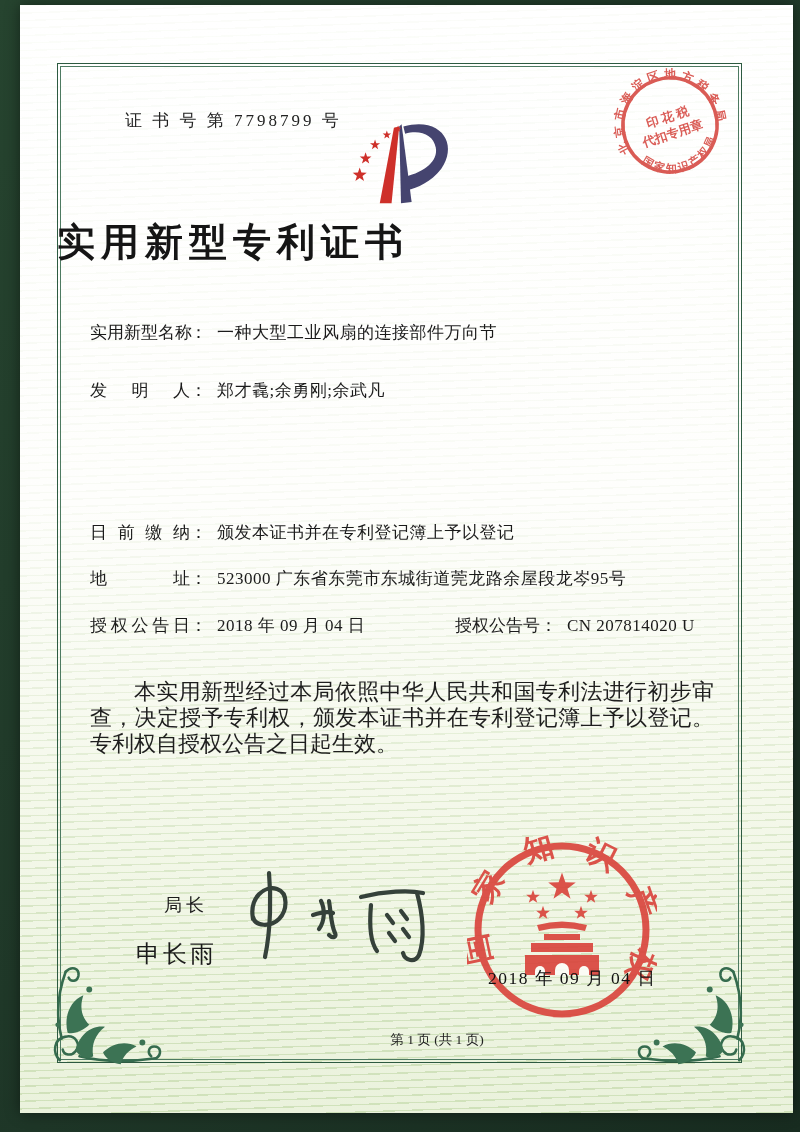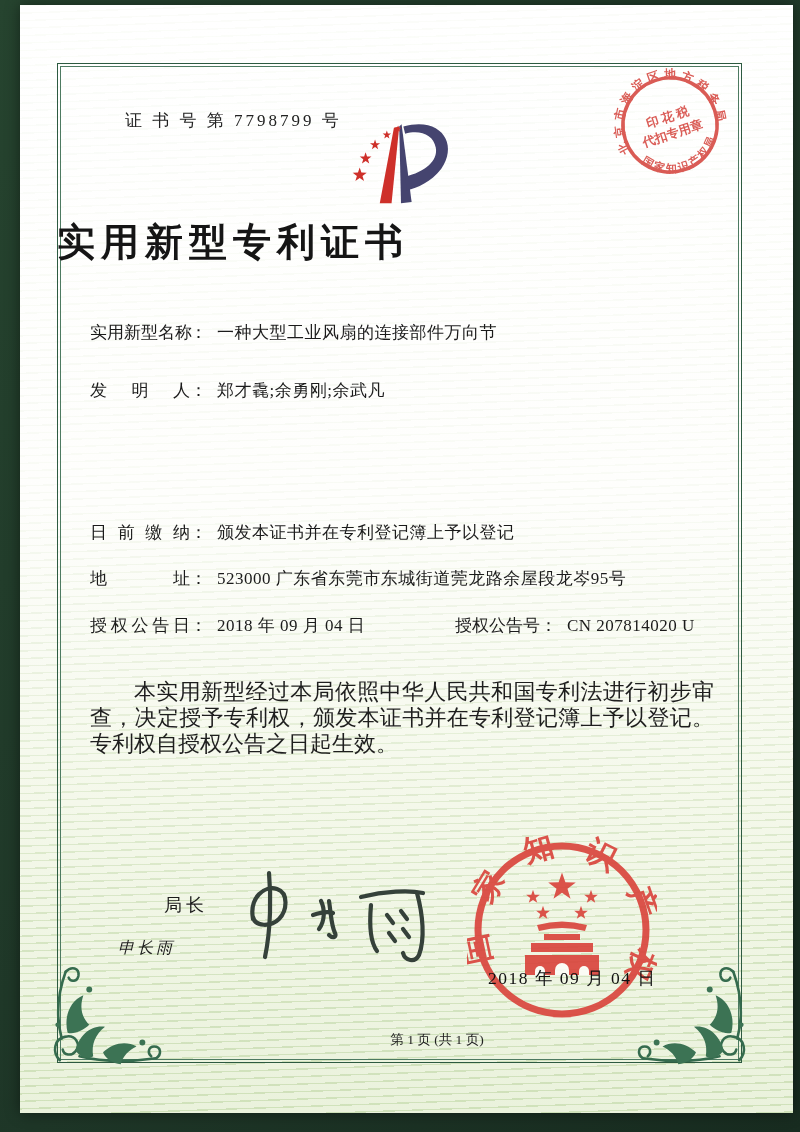--- a/index.html
+++ b/index.html
@@ -49,21 +49,21 @@
   .frow .val{letter-spacing:.5px;}
   .r1{top:316px;} .r2{top:374px;} .r3{top:421px;} .r4{top:469px;}
   .r5{top:516px;} .r6{top:562px;} .r7{top:609px;font-family:Liberation Serif, serif;}
   .grant-no{position:absolute;left:365px;top:0;white-space:nowrap;}
 
   .paras{left:70px;top:674px;width:624px;font-size:22px;line-height:26px;
          text-align:justify;color:#1e1e1e;}
   .paras p{margin:0;text-indent:2em;}
 
   .signer-title{left:100px;top:888px;font-size:18px;letter-spacing:4px;margin-left:44px;}
-  .signer-name{left:98px;top:933px;font-size:16px;letter-spacing:3px;font-style:italic;}
+  .signer-name{left:116px;top:933px;font-size:24px;letter-spacing:3px;}
   .signature{left:205px;top:862px;width:220px;height:100px;}
 
   .big-seal{left:447px;top:830px;width:190px;height:190px;opacity:.9;}
   .seal-date{left:468px;top:961px;font-size:17.5px;letter-spacing:1.5px;color:#111;z-index:3;}
   .footer{left:37px;top:1026px;width:760px;text-align:center;font-size:13.5px;color:#222;}
 </style>
 </head>
 <body>
 
 <div class="stage">

